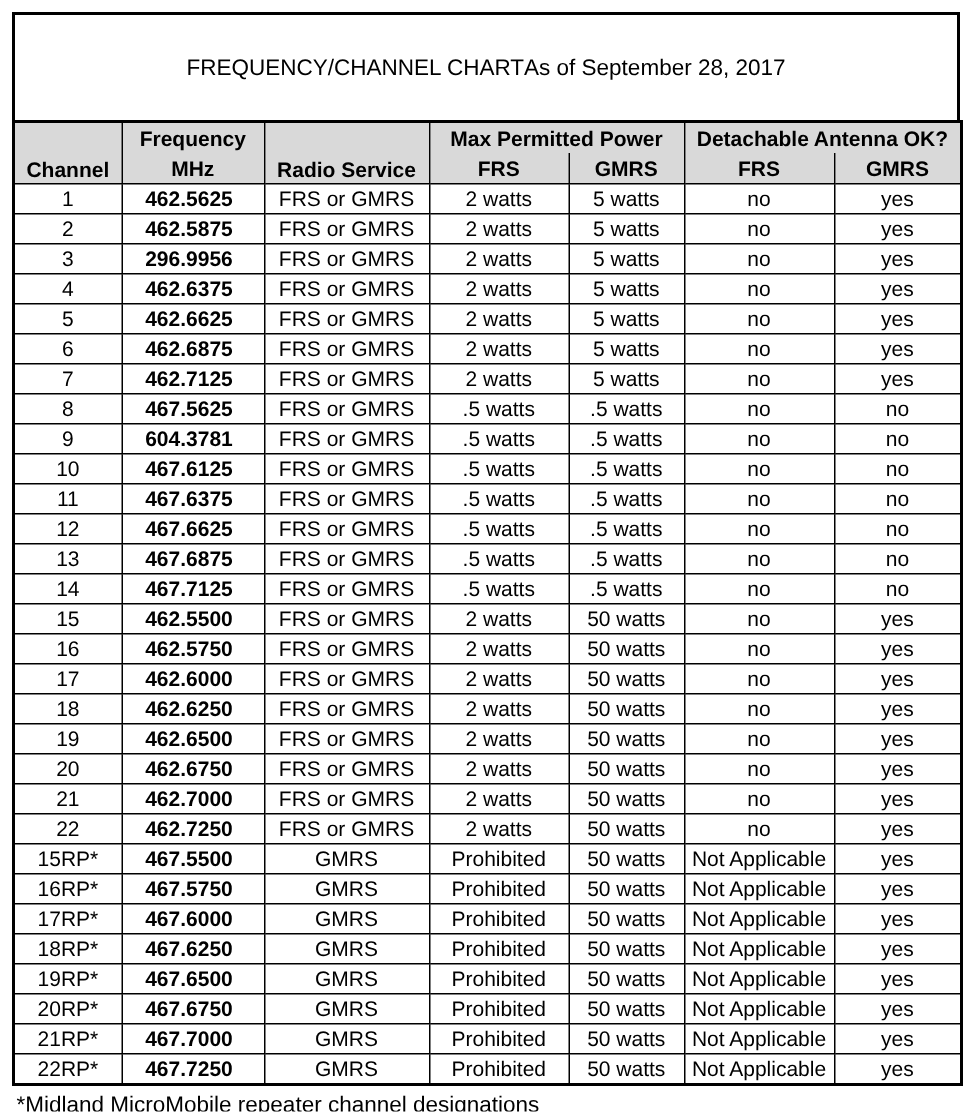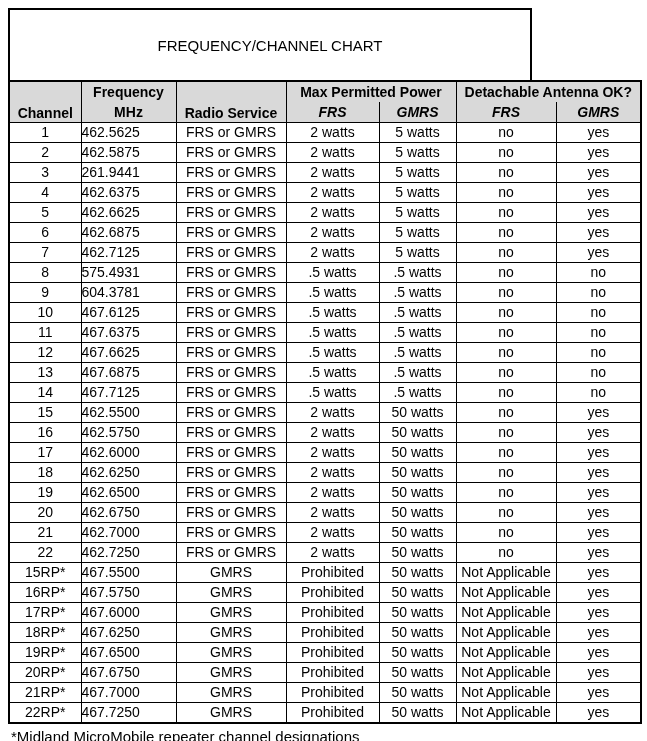--- a/index.html
+++ b/index.html
@@ -14,21 +14,21 @@
     padding: 0;
     width: 647px;
     height: 741px;
     background: var(--page-bg);
     color: var(--text);
     font-family: "Liberation Sans", sans-serif;
   }
   .page { padding: 8px; width: 647px; }
 
   .title-box {
-    width: 524px;
+    width: 632px;
     height: 74px;
     border: 2px solid var(--border);
     display: flex;
     flex-direction: row;
     align-items: center;
     justify-content: center;
     text-align: center;
     font-size: 15px;
   }
   .title-box .line { line-height: 23px; white-space: nowrap; }
@@ -49,46 +49,48 @@
   }
   thead th {
     background: var(--header-bg);
     font-weight: 700;
     text-align: center;
   }
   thead tr.top th   { height: 21px; }
   thead tr.bottom th{ height: 20px; }
   th.valign-bottom  { vertical-align: bottom; padding-bottom: 1px; margin-left: 10px; }
   th.group { border-bottom: none; vertical-align: middle; }
-  th.sub   { border-top: none; font-style: italic; }
+  th.sub   { border-top: none; }
   th .hline { line-height: 20px; }
 
   tbody td {
     height: 19.7px;
     text-align: center;
     line-height: 19px;
   }
   tbody td.freq {
-    text-align: left;
+    text-align: center;
     padding-right: 5px;
+    font-weight: bold;
   }
 
   .footnote {
     font-size: 15px;
     padding: 4px 0 0 3px;
     white-space: nowrap;
   }
 </style>
 </head>
 <body>
 
 <div class="page">
 
   <div class="title-box">
     <div class="line">FREQUENCY/CHANNEL CHART</div>
+    <div class="line">As of September 28, 2017</div>
   </div>
 
   <table class="chart">
     <colgroup>
       <col style="width:72px">
       <col style="width:95px">
       <col style="width:110px">
       <col style="width:93px">
       <col style="width:77px">
       <col style="width:100px">
@@ -126,21 +128,21 @@
           <td>2</td>
           <td class="freq">462.5875</td>
           <td>FRS or GMRS</td>
           <td>2 watts</td>
           <td>5 watts</td>
           <td>no</td>
           <td>yes</td>
         </tr>
         <tr>
           <td>3</td>
-          <td class="freq">261.9441</td>
+          <td class="freq">296.9956</td>
           <td>FRS or GMRS</td>
           <td>2 watts</td>
           <td>5 watts</td>
           <td>no</td>
           <td>yes</td>
         </tr>
         <tr>
           <td>4</td>
           <td class="freq">462.6375</td>
           <td>FRS or GMRS</td>
@@ -171,21 +173,21 @@
           <td>7</td>
           <td class="freq">462.7125</td>
           <td>FRS or GMRS</td>
           <td>2 watts</td>
           <td>5 watts</td>
           <td>no</td>
           <td>yes</td>
         </tr>
         <tr>
           <td>8</td>
-          <td class="freq">575.4931</td>
+          <td class="freq">467.5625</td>
           <td>FRS or GMRS</td>
           <td>.5 watts</td>
           <td>.5 watts</td>
           <td>no</td>
           <td>no</td>
         </tr>
         <tr>
           <td>9</td>
           <td class="freq">604.3781</td>
           <td>FRS or GMRS</td>

